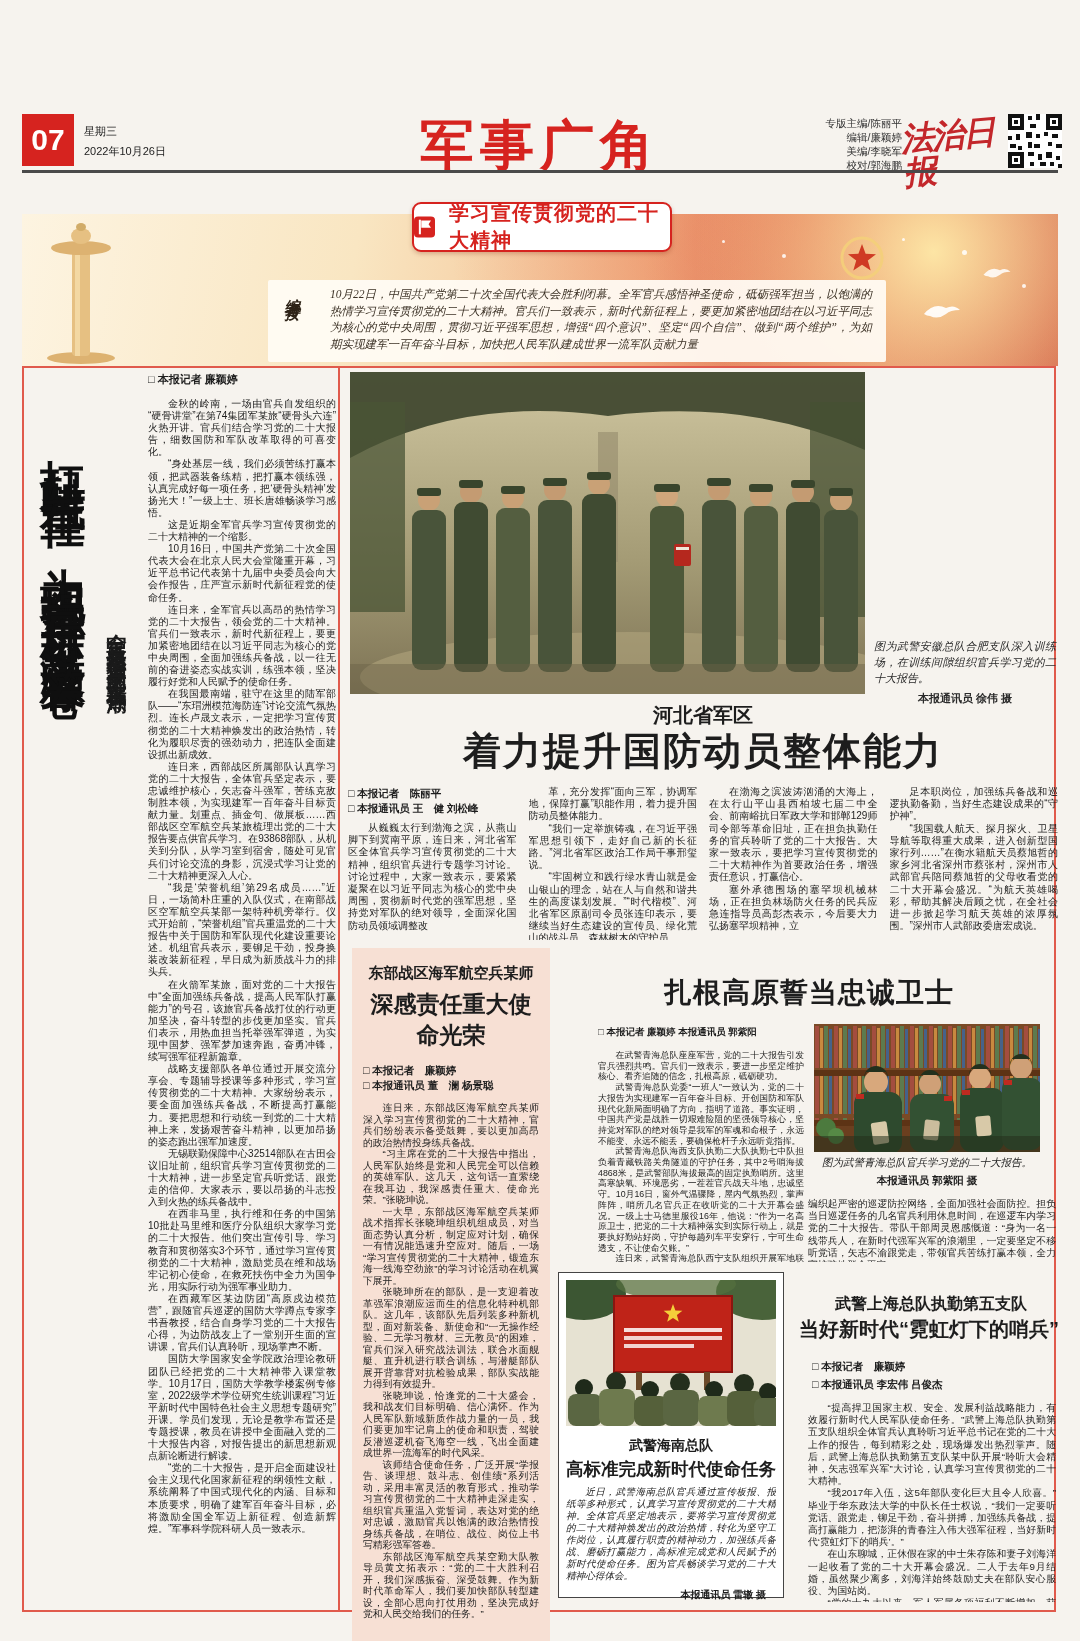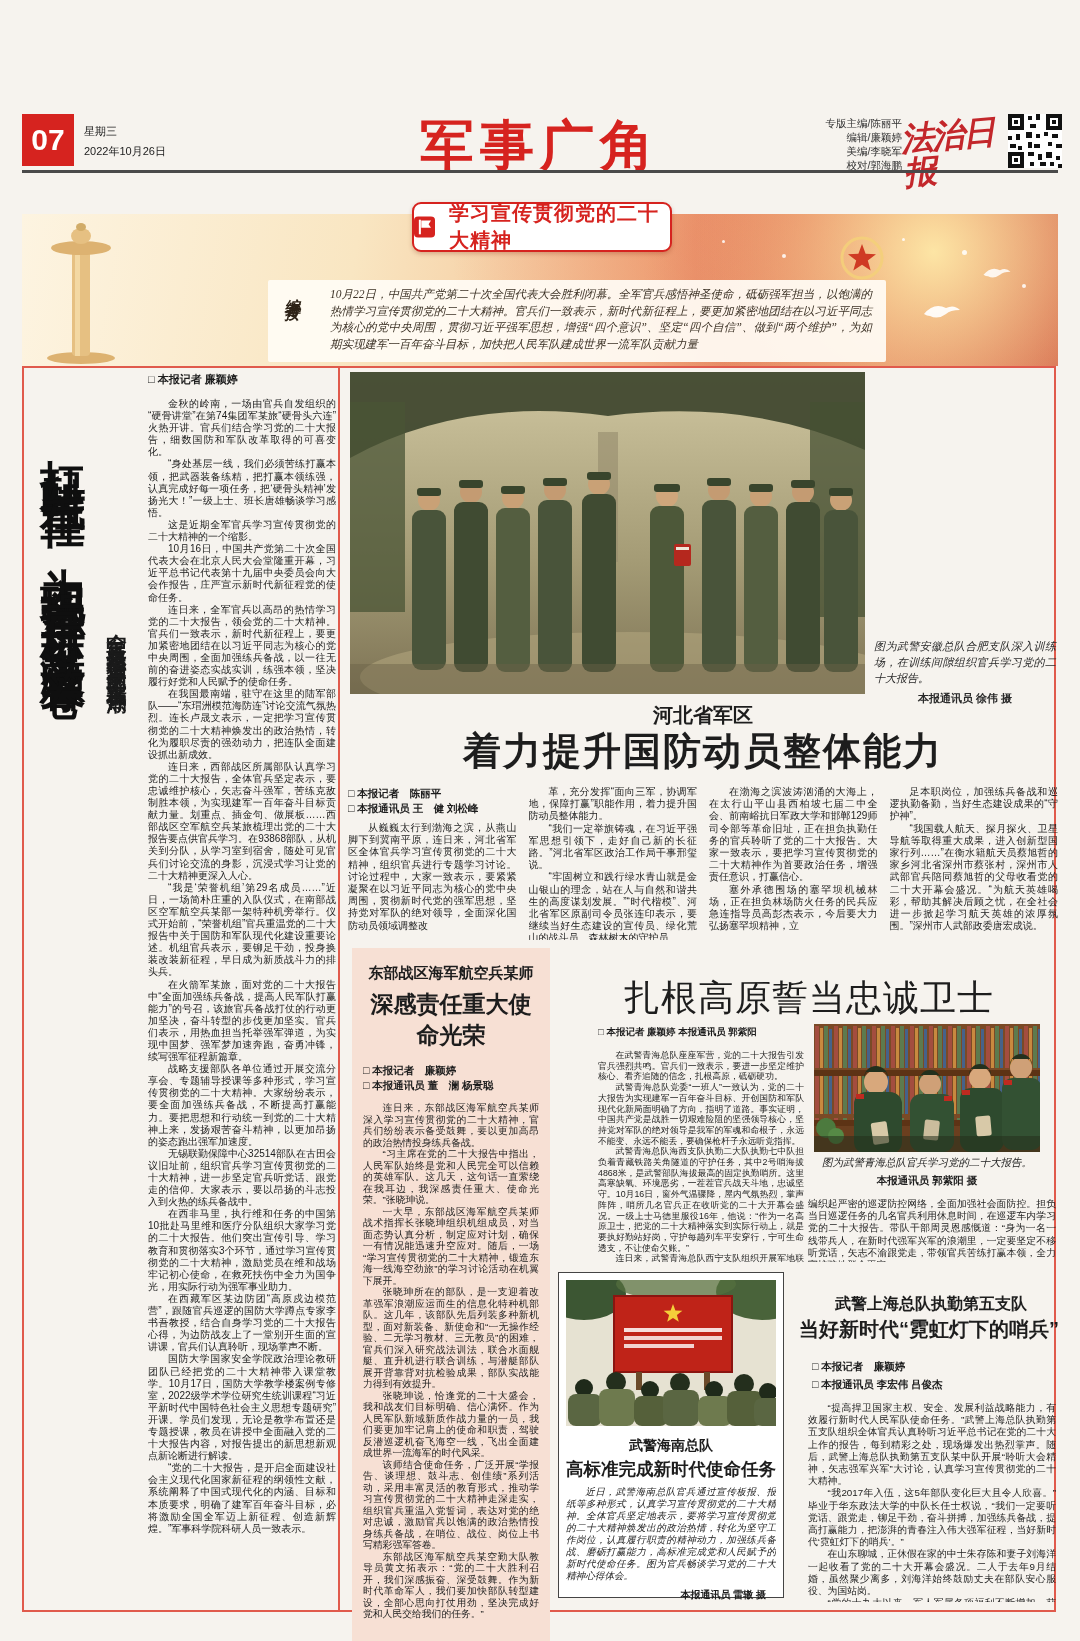--- a/index.html
+++ b/index.html
@@ -72,21 +72,21 @@
   
   .dongbu{left:352px;top:948px;width:198px;height:822px;background:#f7e0d4;box-sizing:border-box;
           padding:16px 11px 10px;}
   .db-kicker{font-size:15px;font-weight:700;}
   .db-head{font-size:23px;font-weight:900;margin:6px 0 12px;}
   .db-byline{font-size:10.5px;font-weight:700;line-height:15px;}
   .db-body{margin-top:9px;font-size:9.8px;line-height:11.5px;height:520px;}
 
   
   .qh-kicker{left:594px;top:954px;width:430px;font-size:15px;font-weight:700;}
-  .qh-head{left:594px;top:974px;width:430px;font-size:36px;font-weight:400;letter-spacing:1px;}
+  .qh-head{left:594px;top:974px;width:430px;font-size:28px;font-weight:700;letter-spacing:1px;}
   .qh-byline{left:598px;top:1026px;width:230px;font-size:9.5px;font-weight:700;white-space:nowrap;}
   .qh-left{left:598px;top:1050px;width:206px;height:214px;font-size:8.8px;line-height:10.7px;}
   .photo2{left:814px;top:1024px;}
   .cap2{left:814px;top:1156px;width:226px;font-size:10.5px;line-height:14px;text-align:center;}
   .cap2credit{left:814px;top:1174px;width:226px;font-size:10.5px;font-weight:700;text-align:center;}
   .qh-bottom{left:808px;top:1198px;width:248px;height:64px;font-size:9.8px;line-height:12.2px;}
 
   
   .hainan{left:558px;top:1272px;width:226px;height:326px;background:#fff;border:1px solid #444;
           box-sizing:border-box;padding:7px;}

